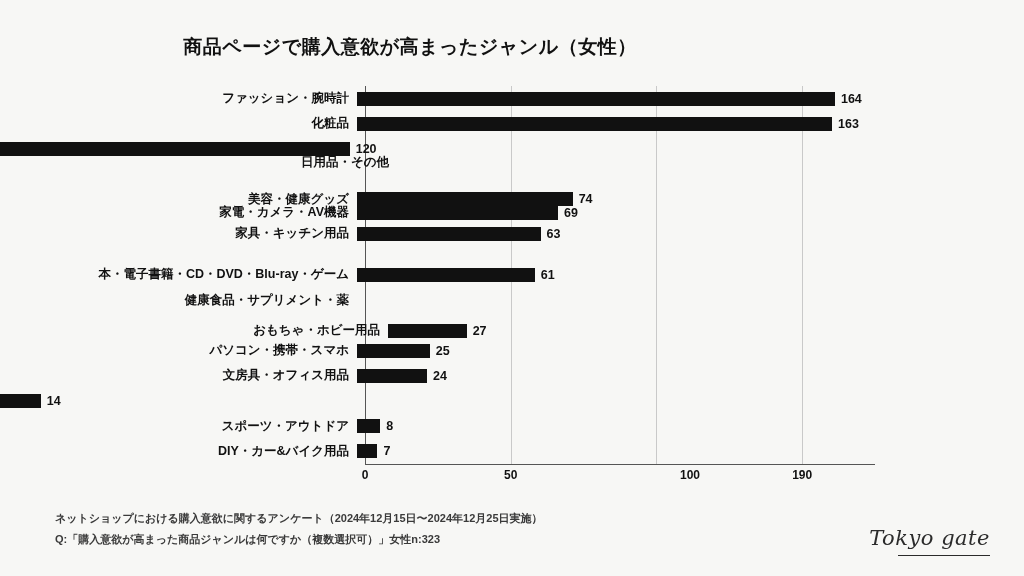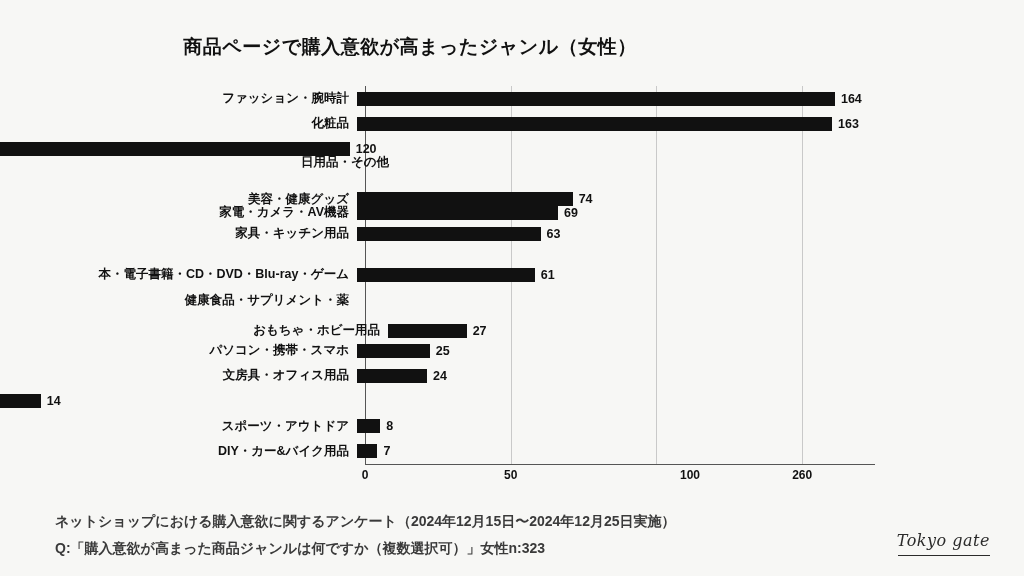--- a/index.html
+++ b/index.html
@@ -118,35 +118,35 @@
     top: 0;
     transform: translateX(-50%);
     font-size: 12px;
     font-weight: bold;
     color: #111;
   }
   .footnotes {
     position: absolute;
     left: 55px;
     top: 508px;
-    font-size: 14px;
+    font-size: 11px;
     line-height: 1.9;
     color: #3a3a3a;
     font-weight: bold;
   }
   .footnote-line {
     white-space: nowrap;
   }
   .brand {
     position: absolute;
     right: 34px;
     bottom: 26px;
     font-family: "DejaVu Serif", serif;
     font-style: italic;
-    font-size: 16px;
+    font-size: 21px;
     color: #2b2b2b;
     letter-spacing: 0.5px;
   }
   .brand-underline {
     position: absolute;
     right: 34px;
     bottom: 20px;
     width: 92px;
     height: 1px;
     background: #2b2b2b;
@@ -262,21 +262,21 @@
           <div class="bar" style="width: 20.4px; background: rgb(17, 17, 17);"></div>
           <div class="bar-value">7</div>
         </div>
       </div>
     </div>
 
   <div class="x-ticks" id="x-ticks">
       <div class="x-tick" style="left: 0px;">0</div>
       <div class="x-tick" style="left: 145.714px;">50</div>
       <div class="x-tick" style="left: 303px; margin-left: 22px;">100</div>
-      <div class="x-tick" style="left: 437.143px;">260</div>
+      <div class="x-tick" style="left: 437.143px;">190</div>
     </div>
 
   <div class="footnotes">
     <div class="footnote-line">ネットショップにおける購入意欲に関するアンケート（2024年12月15日〜2024年12月25日実施）</div>
     <div class="footnote-line">Q:「購入意欲が高まった商品ジャンルは何ですか（複数選択可）」女性n:323</div>
   </div>
 
   <div class="brand">Tokyo gate</div>
   <div class="brand-underline"></div>
 

